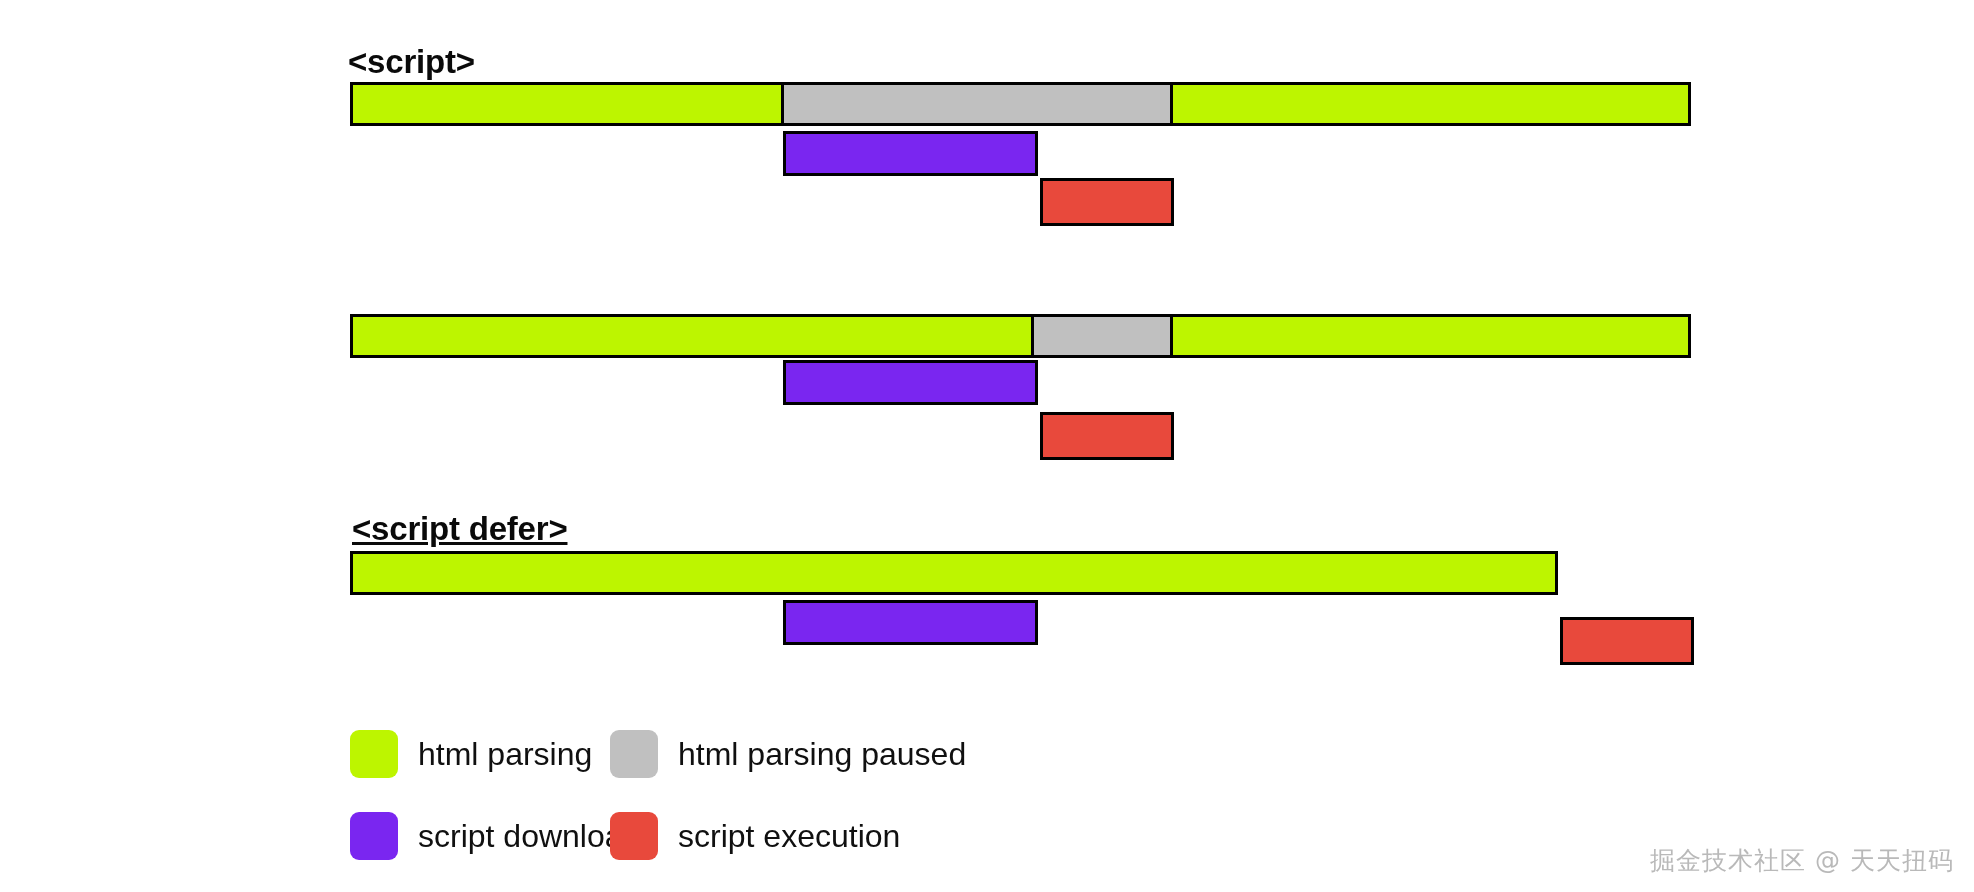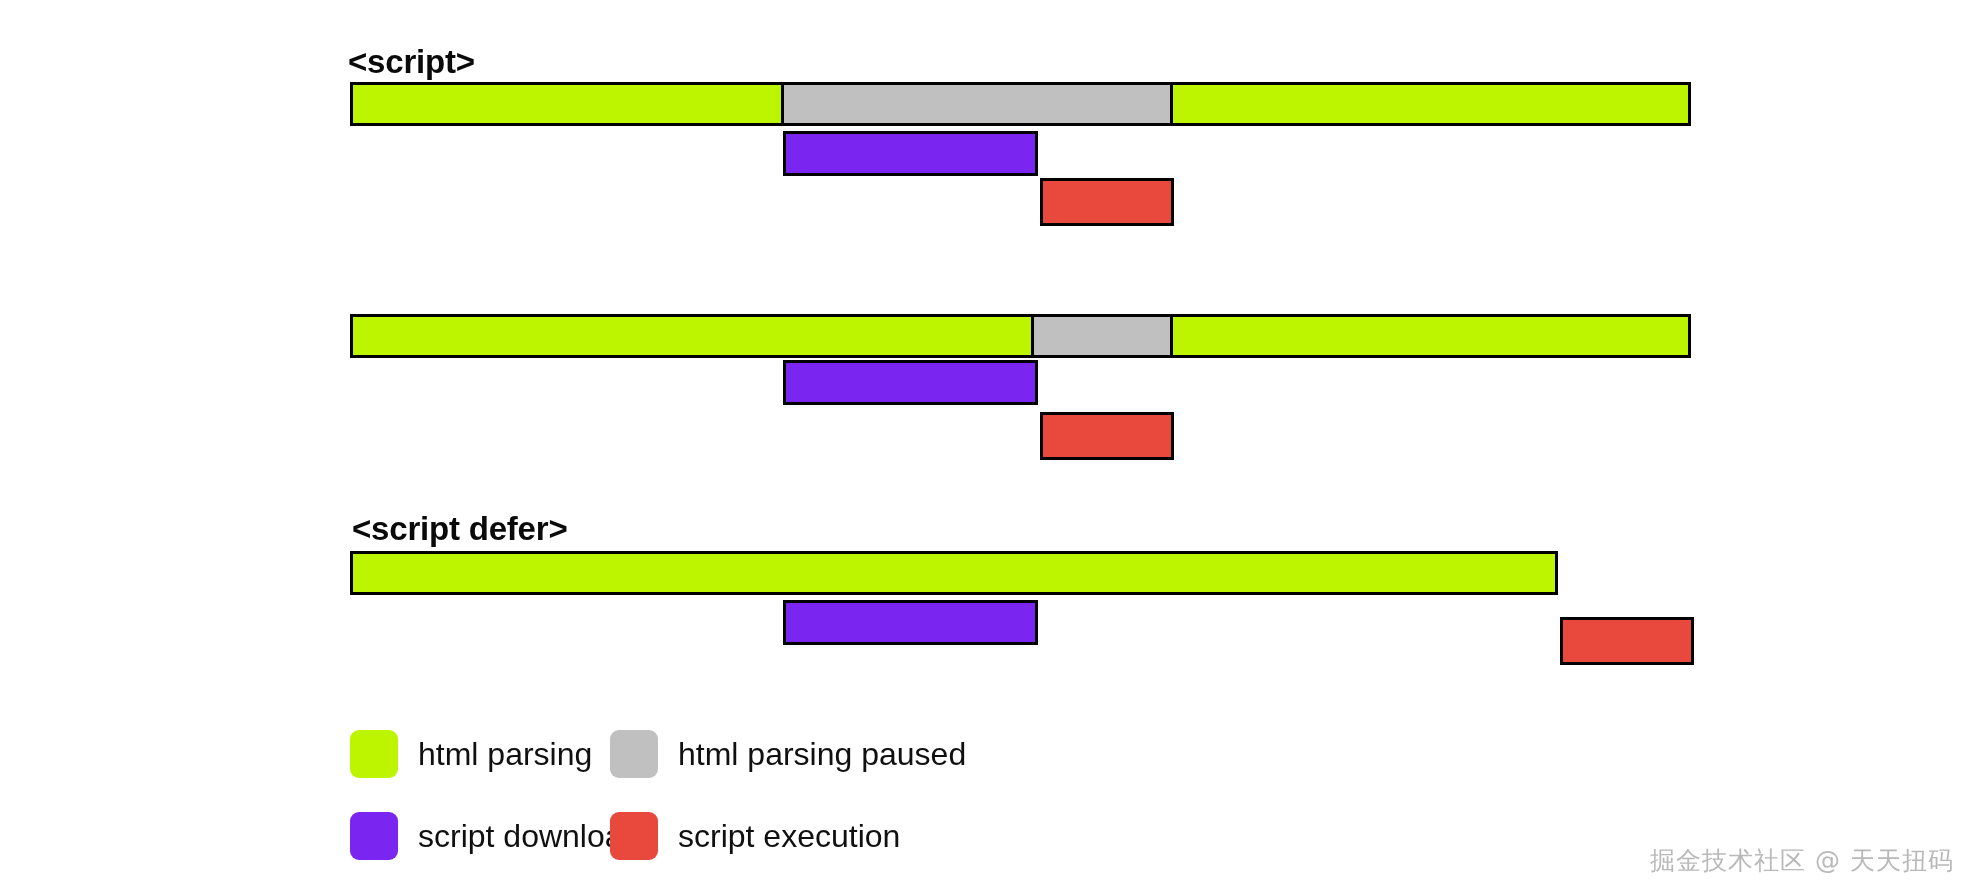--- a/index.html
+++ b/index.html
@@ -108,21 +108,21 @@
   }
 </style>
 </head>
 <body>
 
 <div id="canvas">
 
   <div class="row-label" style="left:348px; top:45px;">&lt;script&gt;</div>
 
 
-  <div class="row-label" style="left:352px; top:512px;">&lt;script defer&gt;</div>
+  <div class="row-label" style="left:352px; top:512px;text-decoration:underline;">&lt;script defer&gt;</div>
 
   <div id="bars-layer">
       <div class="bar seg-parsing" style="left: 350px; top: 82px; width: 434px; height: 44px;"></div>
       <div class="bar seg-parsing-paused seg-join-left" style="left: 784px; top: 82px; width: 389px; height: 44px;"></div>
       <div class="bar seg-parsing seg-join-left" style="left: 1173px; top: 82px; width: 518px; height: 44px;"></div>
       <div class="bar seg-download" style="left: 783px; top: 131px; width: 255px; height: 45px;"></div>
       <div class="bar seg-execution" style="left: 1040px; top: 178px; width: 134px; height: 48px;"></div>
       <div class="bar seg-parsing" style="left: 350px; top: 314px; width: 684px; height: 44px;"></div>
       <div class="bar seg-parsing-paused seg-join-left" style="left: 1034px; top: 314px; width: 139px; height: 44px;"></div>
       <div class="bar seg-parsing seg-join-left" style="left: 1173px; top: 314px; width: 518px; height: 44px;"></div>

